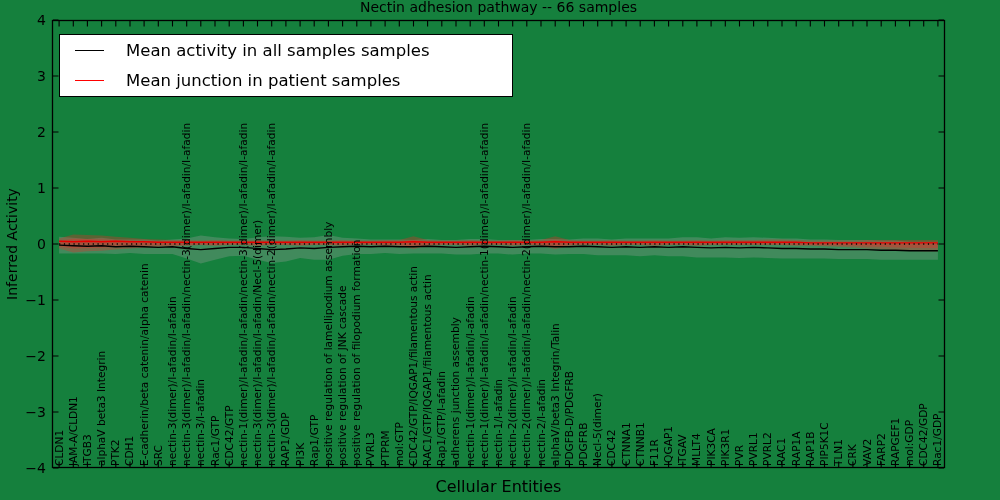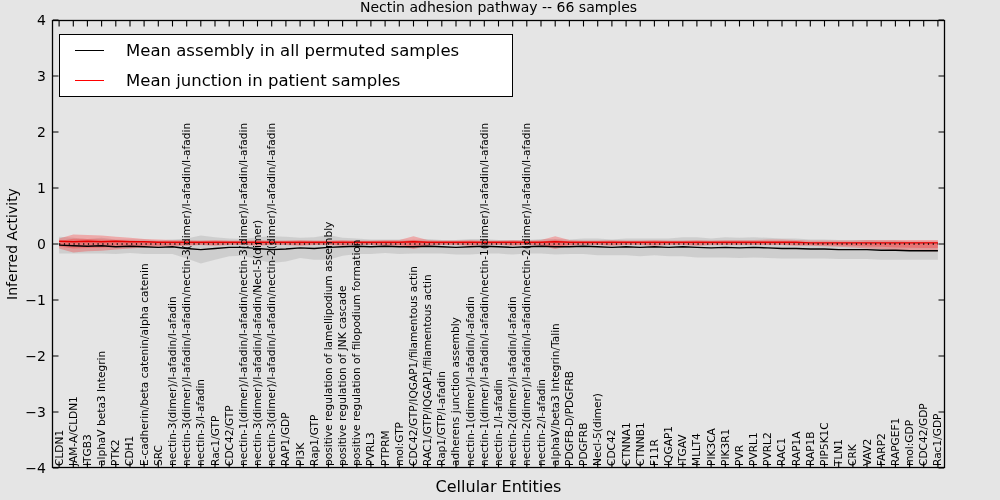--- a/index.html
+++ b/index.html
@@ -1,17 +1,17 @@
 <!DOCTYPE html>
 <html><head>
 <meta charset="utf-8">
 <style>
   html,body{margin:0;padding:0;background:#ffffff;}
   .figure{
-    position:relative;width:1000px;height:500px;background:#e5e5e5;
+    position:relative;width:1000px;height:500px;background:#15803d;
     font-family:"DejaVu Sans", sans-serif;color:#000;overflow:hidden;text-decoration:underline;
   }
   .title{position:absolute;left:52px;width:893px;top:-2px;text-align:center;
     font-size:14px;line-height:18px;}
   .ylabel{position:absolute;left:12px;top:244px;transform:translate(-50%,-50%) rotate(-90deg);
     font-size:14px;white-space:nowrap;}
   .xlabel{position:absolute;left:52px;width:893px;top:477px;text-align:center;font-size:16px;}
   svg.plot{position:absolute;left:0;top:0;}
   .y-tick-label{position:absolute;left:8px;width:38px;text-align:right;
     font-size:14px;line-height:18px;}
@@ -112,20 +112,20 @@
     <div class="x-tick-label" style="left: 847.365px; top: 466px;">CRK</div>
     <div class="x-tick-label" style="left: 861.54px; top: 466px;">VAV2</div>
     <div class="x-tick-label" style="left: 875.714px; top: 466px;">FARP2</div>
     <div class="x-tick-label" style="left: 889.889px; top: 466px;">RAPGEF1</div>
     <div class="x-tick-label" style="left: 904.063px; top: 466px;">mol:GDP</div>
     <div class="x-tick-label" style="left: 918.238px; top: 466px;">CDC42/GDP</div>
     <div class="x-tick-label" style="left: 932.413px; top: 466px;">Rac1/GDP</div>
     <div class="legend">
     <div class="legend-row">
       <span class="legend-line" id="legend-line-0" style="border-top-color: rgb(0, 0, 0);"></span>
-      <span class="legend-text">Mean assembly in all permuted samples</span>
+      <span class="legend-text">Mean activity in all samples samples</span>
     </div>
     <div class="legend-row">
       <span class="legend-line" id="legend-line-1" style="border-top-color: rgb(255, 0, 0);"></span>
       <span class="legend-text">Mean junction in patient samples</span>
     </div>
   </div>
   </div>
 
 </body></html>

